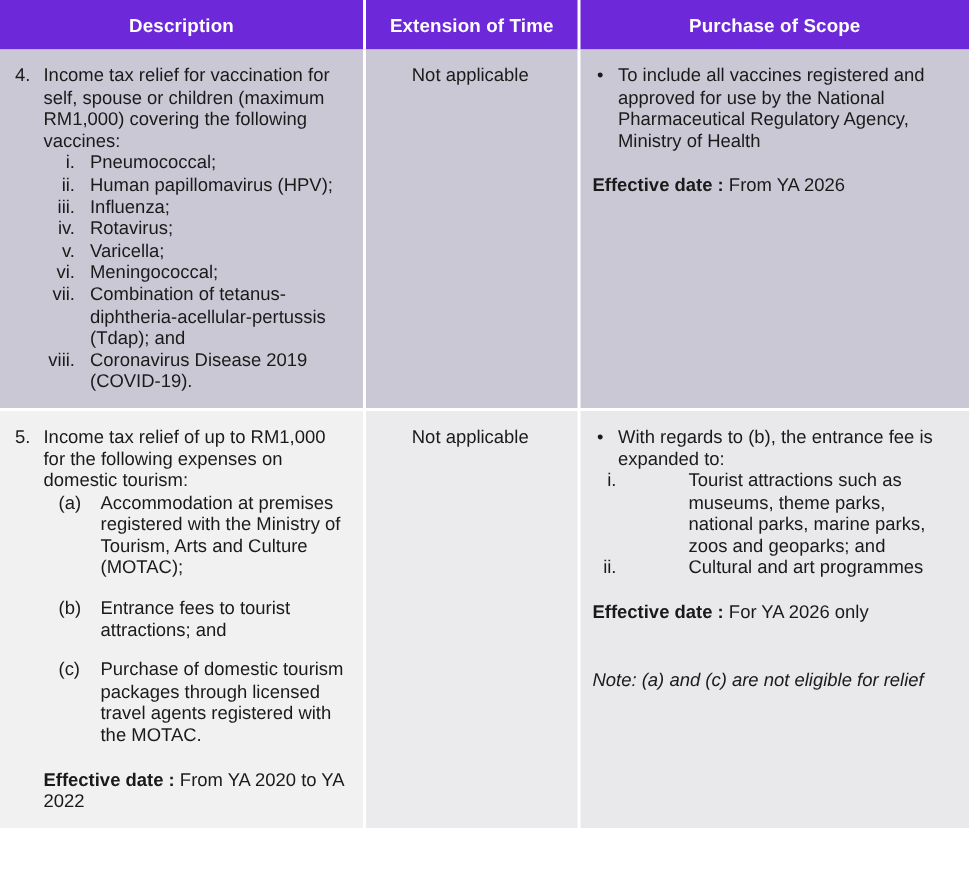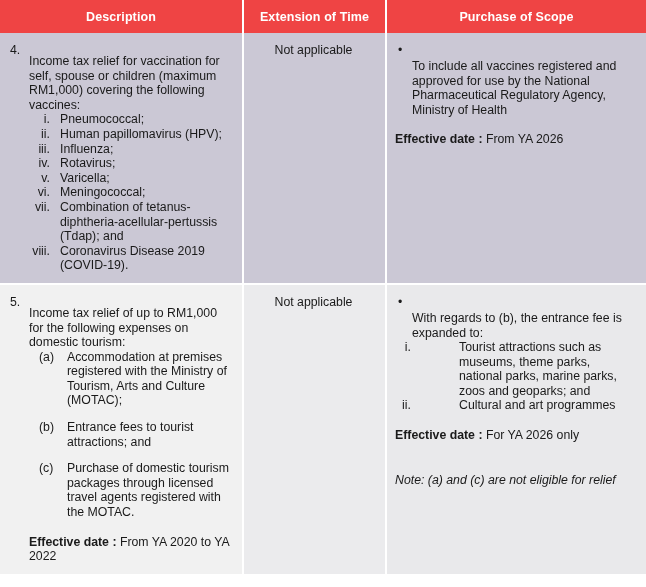--- a/index.html
+++ b/index.html
@@ -17,21 +17,21 @@
 
   .doc-table {
     width: 646px;
     border-collapse: collapse;
     table-layout: fixed;
   }
 
   
   .hdr-row { height: 33px; }
   .hdr-cell {
-    background: #ef4444;
+    background: #6d28d9;
     color: #ffffff;
     font-size: 12.5px;
     font-weight: bold;
     text-align: center;
     vertical-align: middle;
     border-right: 2px solid #ffffff;
     padding: 0 4px;
     letter-spacing: 0.1px;
   }
   .hdr-cell.last { border-right: none; }
@@ -59,21 +59,21 @@
     display: flex;
     align-items: flex-start;
   }
   .numitem .marker {
     width: 21px;
     flex: 0 0 21px;
     text-align: left;
     padding-left: 2px;
     box-sizing: border-box;
   }
-  .numitem .body { flex: 1 1 auto; margin-top: 11px; }
+  .numitem .body { flex: 1 1 auto; }
 
   ul.plain, ol.plain { margin: 0; padding: 0; list-style: none; }
 
   .sublist { margin-top: 11px; }
   .sub-li {
     display: flex;
     align-items: flex-start;
     margin-bottom: 0px;
   }
   .sub-li .mk {
@@ -106,21 +106,21 @@
     display: flex;
     align-items: flex-start;
   }
   .bullet-li .bl {
     flex: 0 0 17px;
     width: 17px;
     text-align: left;
     padding-left: 3px;
     box-sizing: border-box;
   }
-  .bullet-li .tx { flex: 1 1 auto; margin-top: 16px; }
+  .bullet-li .tx { flex: 1 1 auto; }
 
   .rn-sub { margin-top: 9px; padding-left: 16px; }
   .rn-li {
     display: flex;
     align-items: flex-start;
   }
   .rn-li .mk {
     flex: 0 0 24px;
     width: 24px;
     text-align: right;

